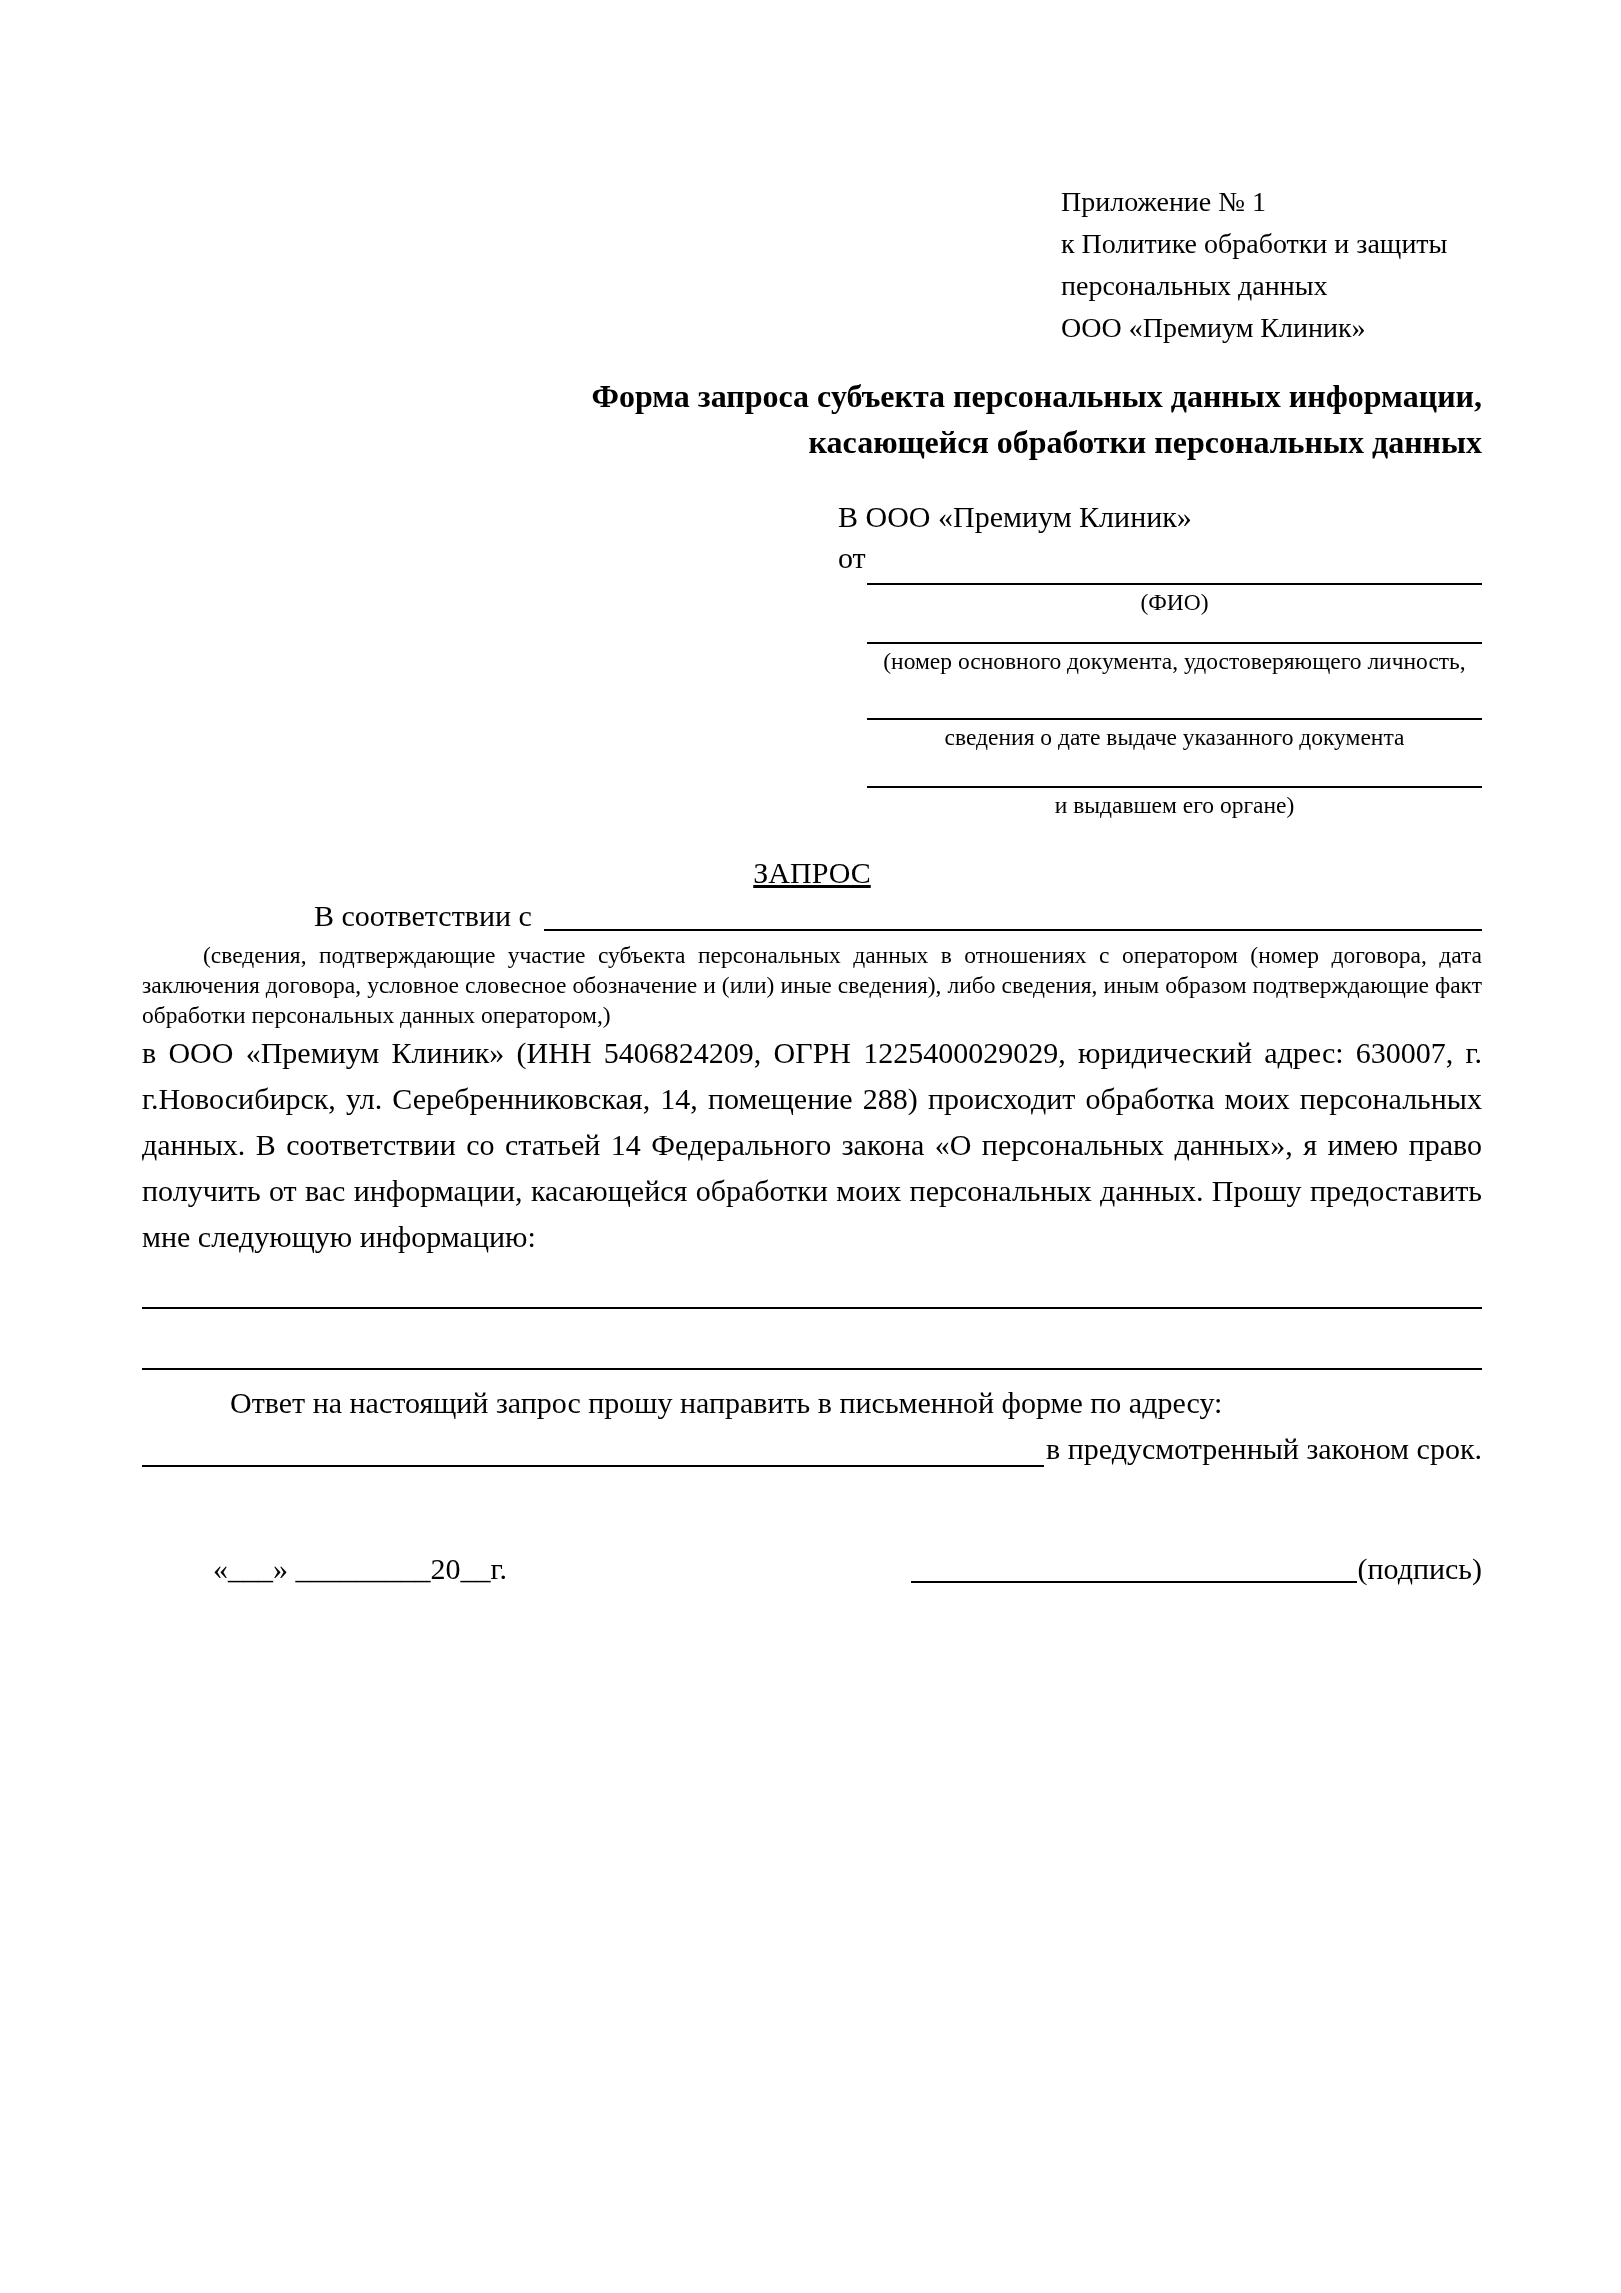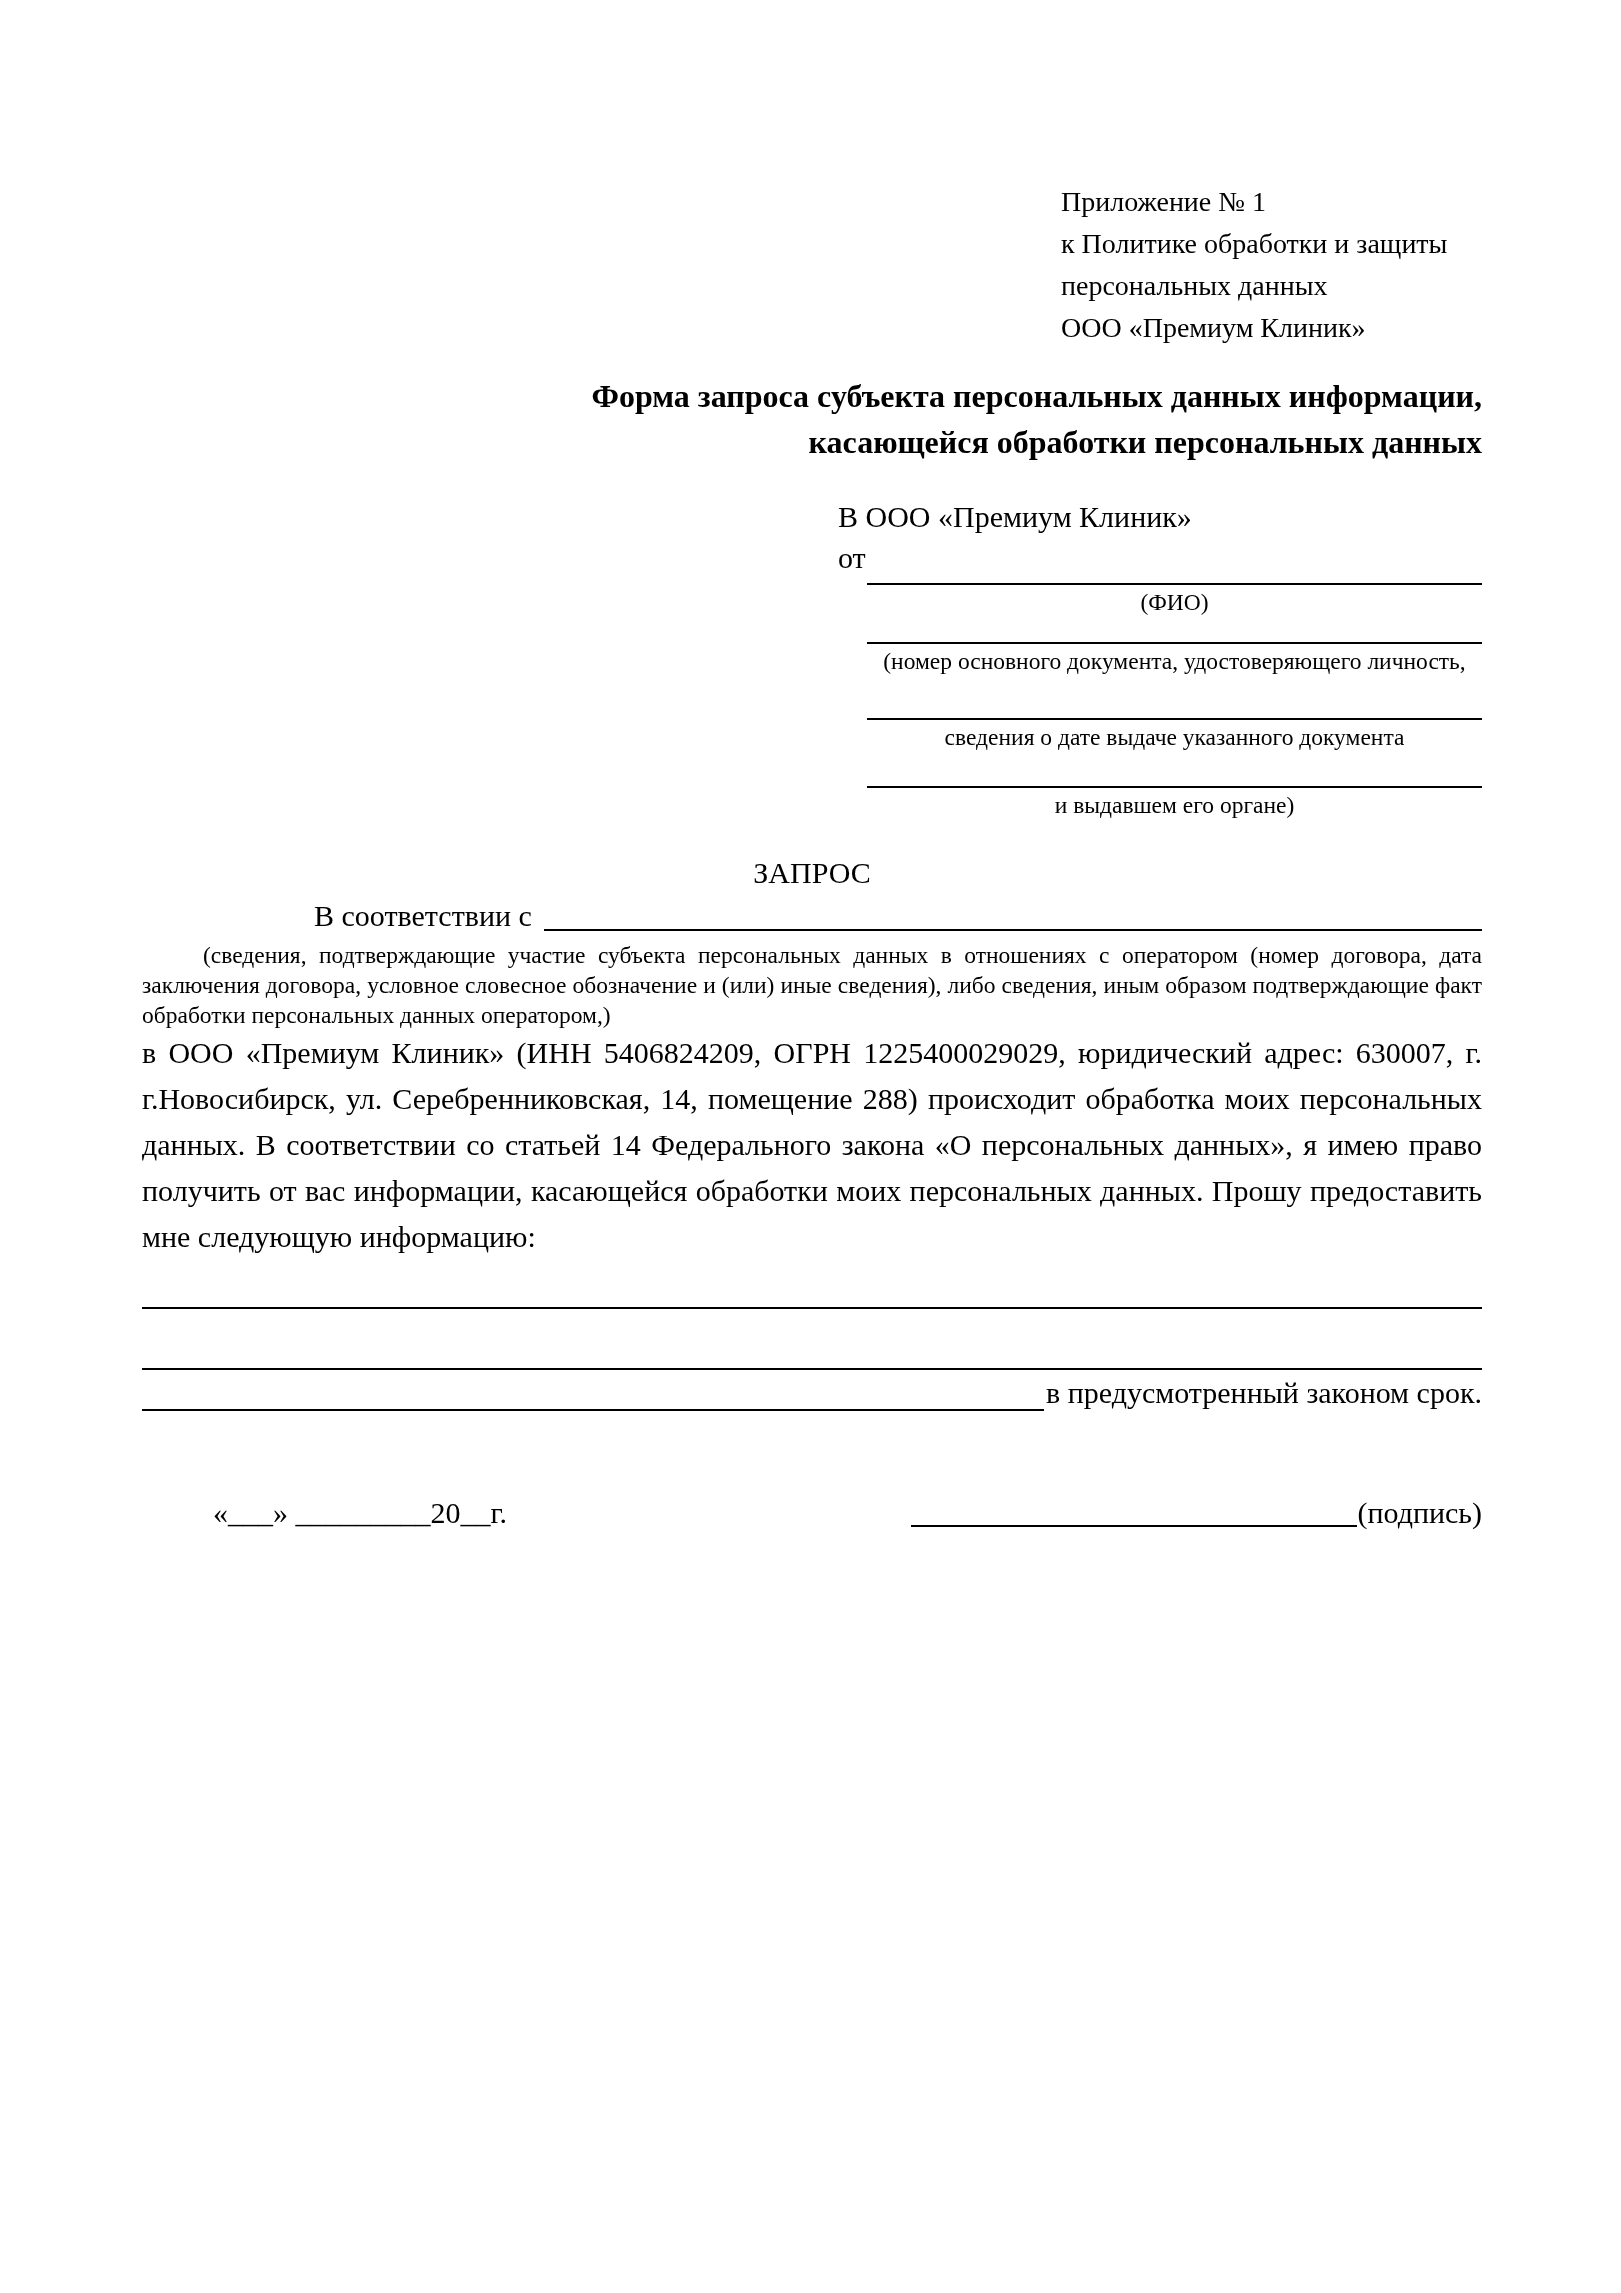--- a/index.html
+++ b/index.html
@@ -33,21 +33,21 @@
   .addr { margin-top:31px; margin-left:696px; font-size:30px; line-height:41px; }
   .addr-fields { font-size:23.5px; }
   .field-line { border-bottom:2.9px solid #000; height:0; margin-left:29px; }
   .fl-1 { margin-top:5.9px; }
   .fl-2 { margin-top:21.6px; }
   .fl-3 { margin-top:39px; }
   .fl-4 { margin-top:31px; }
   .field-caption { text-align:center; line-height:35px; margin-left:29px; }
 
   
-  .zapros { margin-top:29px; text-align:center; font-size:30px; line-height:41px; }
+  .zapros { margin-top:29px; text-align:center; font-size:30px; line-height:41px;text-decoration:underline; }
   .intro { display:flex; margin-top:2px; font-size:30px; line-height:41px; }
   .intro-prefix { margin-left:172px; white-space:nowrap; padding-right:11.8px; }
   .fill { flex:1 1 auto; border-bottom:2.9px solid #000; margin-bottom:4.9px; }
 
   .note {
     margin-top:3.9px;
     font-size:23.5px;
     line-height:30px;
     text-align:justify;
     text-indent:61px;
@@ -125,20 +125,21 @@
       <span class="fill"></span>
     </div>
 
     <div class="note">(сведения, подтверждающие участие субъекта персональных данных в отношениях с оператором (номер договора, дата заключения договора, условное словесное обозначение и (или) иные сведения), либо сведения, иным образом подтверждающие факт обработки персональных данных оператором,)</div>
 
     <div class="body-par">в ООО «Премиум Клиник» (ИНН 5406824209, ОГРН 1225400029029, юридический адрес: 630007, г. г.Новосибирск, ул. Серебренниковская, 14, помещение 288) происходит обработка моих персональных данных. В соответствии со статьей 14 Федерального закона «О персональных данных», я имею право получить от вас информации, касающейся обработки моих персональных данных. Прошу предоставить мне следующую информацию:</div>
 
     <div class="blank-line bl-1"></div>
     <div class="blank-line bl-2"></div>
 
+    <div class="reply-1">Ответ на настоящий запрос прошу направить в письменной форме по адресу:</div>
     <div class="reply-2">
       <span class="fill"></span>
       <span class="reply-suffix">в предусмотренный законом срок.</span>
     </div>
 
     <div class="sig-row">
       <span class="sig-date">«___» _________20__г.</span>
       <span class="sig-spacer"></span>
       <span class="sig-line"></span>
       <span class="sig-caption">(подпись)</span>

